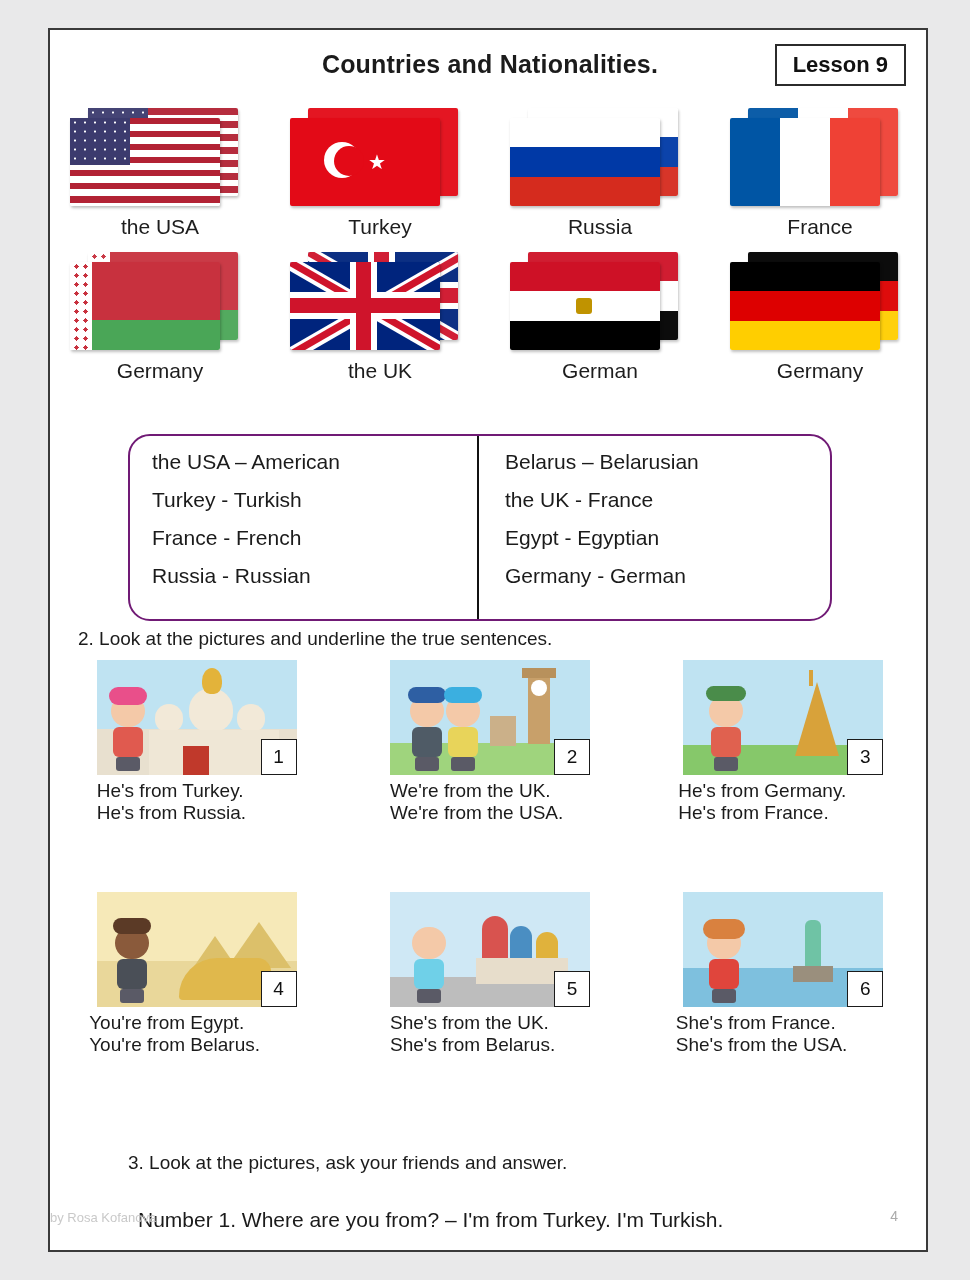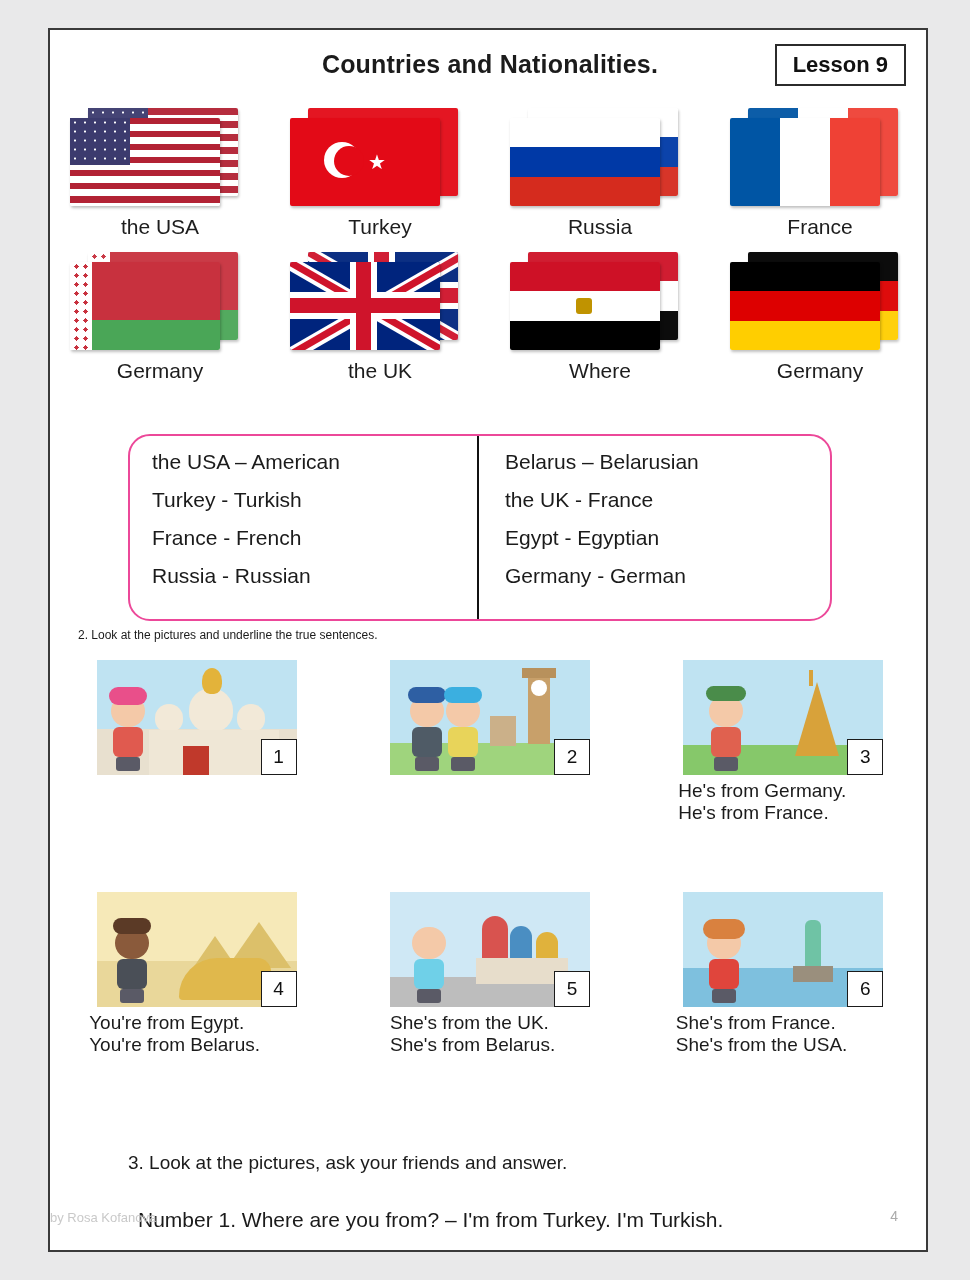--- a/index.html
+++ b/index.html
@@ -71,27 +71,27 @@
   .uk .vr{position:absolute;left:66px;top:0;width:15px;height:100%;background:#cf142b;}
   
   .eg{background:linear-gradient(to bottom,#ce1126 0 33.3%,#fff 33.3% 66.6%,#000 66.6% 100%);}
   .eg:after{content:"";position:absolute;left:66px;top:36px;width:16px;height:16px;
      background:#c09300;border-radius:3px;}
   
   .de{background:linear-gradient(to bottom,#000 0 33.3%,#dd0000 33.3% 66.6%,#ffce00 66.6% 100%);}
   
   .wordbox{
     position:absolute;left:78px;top:404px;width:700px;height:183px;
-    border:2px solid #ec4899;border-radius:22px;display:flex;background:#fff;
+    border:2px solid #701a75;border-radius:22px;display:flex;background:#fff;
   }
   .wb-col{flex:1;padding:14px 0 0 22px;box-sizing:border-box;}
   .wb-col.right{border-left:2px solid #111;padding-left:26px;}
   .wb-line{font-size:21px;color:#1b1b1b;margin-bottom:14px;}
   
-  .ex-head{position:absolute;font-size:12px;color:#1b1b1b;}
+  .ex-head{position:absolute;font-size:19px;color:#1b1b1b;}
   .pics{position:absolute;left:0;width:880px;}
   .pic-row{display:flex;}
   .pic-cell{flex:1;display:flex;flex-direction:column;align-items:center;}
   .scene{width:200px;height:115px;position:relative;border:0;overflow:hidden;}
   .num-badge{
     position:absolute;right:0;bottom:0;width:34px;height:34px;background:#fff;
     border:1.5px solid #1b1b1b;display:flex;align-items:center;justify-content:center;
     font-size:19px;color:#111;
   }
   .sent{font-size:19px;color:#1b1b1b;line-height:1.15;margin-top:5px;text-align:left;}
@@ -210,21 +210,21 @@
           </div>
       </div>
       <div class="flag-label">the UK</div>
     </div>
 
     <div class="flag-cell">
       <div class="flag-img">
         <div class="fl back eg"></div>
           <div class="fl front eg"></div>
       </div>
-      <div class="flag-label">Where</div>
+      <div class="flag-label">German</div>
     </div>
 
     <div class="flag-cell">
       <div class="flag-img">
         <div class="fl back de"></div>
           <div class="fl front de"></div>
       </div>
       <div class="flag-label">Germany</div>
     </div>
   </div>
@@ -259,20 +259,24 @@
           <div class="mon" style="left:86px;top:86px;width:26px;height:29px;background:#c0392b;"></div>
           <div class="kid" style="left:14px;">
             <div class="head" style="background:#f4c9a8;">
                 <div style="position:absolute;left:-2px;top:-8px;width:38px;height:18px;background:#e94f8a;border-radius:12px;"></div>
               </div>
             <div class="body" style="background:#e05a4f;"></div>
             <div class="legs"></div>
           </div>
           <div class="num-badge">1</div>
         </div>
+        <div class="sent" style="width:200px;">
+          <div>He's from Turkey.</div>
+          <div>He's from Russia.</div>
+        </div>
       </div>
 
       <div class="pic-cell">
         <div class="scene s-uk">
           <div class="mon bigben" style="left:138px;top:14px;"></div>
           <div class="mon" style="left:132px;top:8px;width:34px;height:10px;background:#b8915c;"></div>
           <div class="mon" style="left:100px;top:56px;width:26px;height:30px;background:#cbb089;"></div>
           <div class="kid" style="left:20px;">
             <div class="head" style="background:#f4c9a8;">
                 <div style="position:absolute;left:-2px;top:-8px;width:38px;height:16px;background:#2e5fa3;border-radius:10px;"></div>
@@ -281,20 +285,24 @@
             <div class="legs"></div>
           </div>
           <div class="kid" style="left:56px;">
             <div class="head" style="background:#f4c9a8;">
                 <div style="position:absolute;left:-2px;top:-8px;width:38px;height:16px;background:#3bafe0;border-radius:10px;"></div>
               </div>
             <div class="body" style="background:#e8d45a;"></div>
             <div class="legs"></div>
           </div>
           <div class="num-badge">2</div>
+        </div>
+        <div class="sent" style="width:200px;">
+          <div>We're from the UK.</div>
+          <div>We're from the USA.</div>
         </div>
       </div>
 
       <div class="pic-cell">
         <div class="scene s-fr">
           <div class="mon tower" style="left:112px;top:22px;"></div>
           <div class="mon" style="left:126px;top:10px;width:4px;height:16px;background:#d8a23a;"></div>
           <div class="kid" style="left:26px;">
             <div class="head" style="background:#f4c9a8;">
                 <div style="position:absolute;left:-3px;top:-9px;width:40px;height:15px;background:#4a8c4a;border-radius:10px;"></div>

